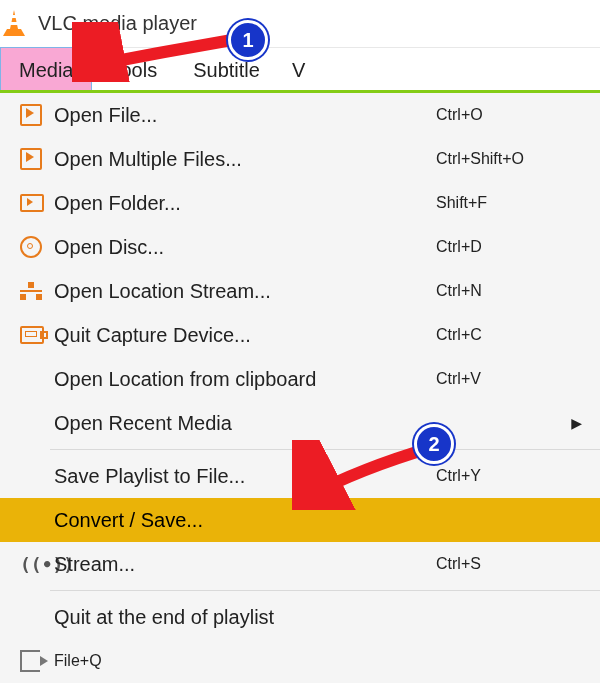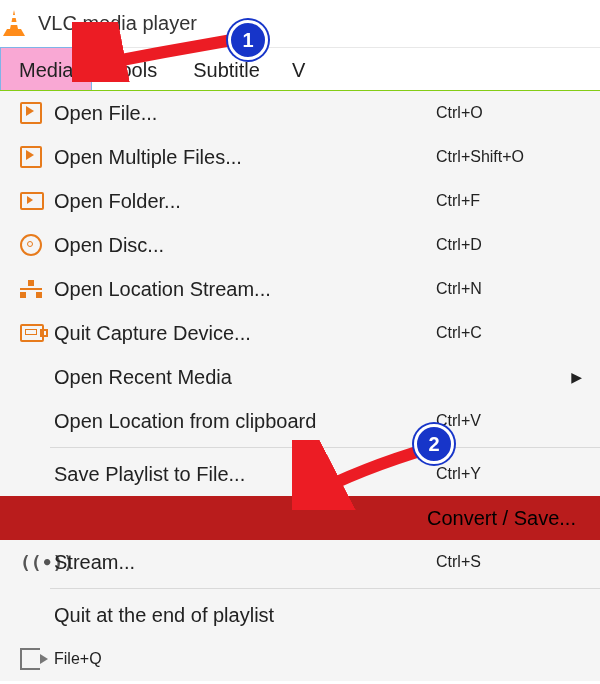--- a/index.html
+++ b/index.html
@@ -8,26 +8,26 @@
   .titlebar{display:flex;align-items:center;height:46px;padding-left:0;border-bottom:1px solid #fff;}
   .app-icon{width:28px;height:28px;margin-right:10px;display:flex;align-items:center;justify-content:center;}
   .app-icon svg{display:block;}
   .app-title{font-size:20px;color:#333;}
   
   .menubar{display:flex;align-items:stretch;height:44px;border-top:1px solid #e8e8e8;border-bottom:1px solid #e8e8e8;}
   .menubar .menuitem{padding:0 18px;display:flex;align-items:center;font-size:20px;color:#222;}
   .menubar .menuitem.active{background:#f9a8d4;border:1px solid #7fb4e8;margin:-1px 0;}
   .menubar .menuitem.last{padding-right:0;padding-left:14px;}
   
-  .dropdown{position:absolute;left:0;top:90px;right:0;background:#f5f5f5;border-top:1px solid #84cc16;}
+  .dropdown{position:absolute;left:0;top:90px;right:0;background:#f5f5f5;border-top:3px solid #84cc16;}
   .row{display:flex;align-items:center;height:44px;padding-left:20px;padding-right:24px;position:relative;}
   .row .icon-slot{width:34px;display:flex;align-items:center;justify-content:flex-start;}
   .row .label{flex:1;font-size:20px;color:#222;white-space:nowrap;overflow:hidden;}
   .row .shortcut{font-size:16px;color:#222;min-width:140px;}
-  .row.highlight{background:#b91c1c;text-align:right;}
+  .row.highlight{background:#eab308;}
   .row.highlight .label,.row.highlight .shortcut{color:#000;}
   .sep{height:1px;background:#d9d9d9;margin:4px 0 4px 50px;}
   .submenu-arrow{position:absolute;right:18px;top:50%;transform:translateY(-50%);color:#222;font-size:14px;}
   
   .ico-play{width:18px;height:18px;border:2px solid #e77b1c;border-radius:2px;position:relative;}
   .ico-play::after{content:"";position:absolute;left:4px;top:2px;border-left:8px solid #e77b1c;border-top:5px solid transparent;border-bottom:5px solid transparent;}
   .ico-folder{width:20px;height:14px;border:2px solid #e77b1c;border-radius:2px;position:relative;}
   .ico-folder::after{content:"";position:absolute;left:5px;top:2px;border-left:6px solid #e77b1c;border-top:4px solid transparent;border-bottom:4px solid transparent;}
   .ico-disc{width:18px;height:18px;border:2px solid #e77b1c;border-radius:50%;position:relative;}
   .ico-disc::after{content:"";position:absolute;left:5px;top:5px;width:4px;height:4px;border:1px solid #e77b1c;border-radius:50%;}
@@ -84,21 +84,21 @@
           <span class="ico-play"></span>
         </span>
         <span class="label">Open Multiple Files...</span>
         <span class="shortcut">Ctrl+Shift+O</span>
       </div>
       <div class="row">
         <span class="icon-slot">
           <span class="ico-folder"></span>
         </span>
         <span class="label">Open Folder...</span>
-        <span class="shortcut">Ctrl+F</span>
+        <span class="shortcut">Shift+F</span>
       </div>
       <div class="row">
         <span class="icon-slot">
           <span class="ico-disc"></span>
         </span>
         <span class="label">Open Disc...</span>
         <span class="shortcut">Ctrl+D</span>
       </div>
       <div class="row">
         <span class="icon-slot">
@@ -112,28 +112,28 @@
       </div>
       <div class="row">
         <span class="icon-slot">
           <span class="ico-capture"></span>
         </span>
         <span class="label">Quit Capture Device...</span>
         <span class="shortcut">Ctrl+C</span>
       </div>
       <div class="row">
         <span class="icon-slot"></span>
+        <span class="label">Open Location from clipboard</span>
+        <span class="shortcut">Ctrl+V</span>
+      </div>
+      <div class="row">
+        <span class="icon-slot"></span>
         <span class="label">Open Recent Media</span>
         <span class="shortcut"></span>
         <span class="submenu-arrow">▶</span>
-      </div>
-      <div class="row">
-        <span class="icon-slot"></span>
-        <span class="label">Open Location from clipboard</span>
-        <span class="shortcut">Ctrl+V</span>
       </div>
       <div class="sep"></div>
       <div class="row">
         <span class="icon-slot"></span>
         <span class="label">Save Playlist to File...</span>
         <span class="shortcut">Ctrl+Y</span>
       </div>
       <div class="row highlight">
         <span class="icon-slot"></span>
         <span class="label">Convert / Save...</span>

